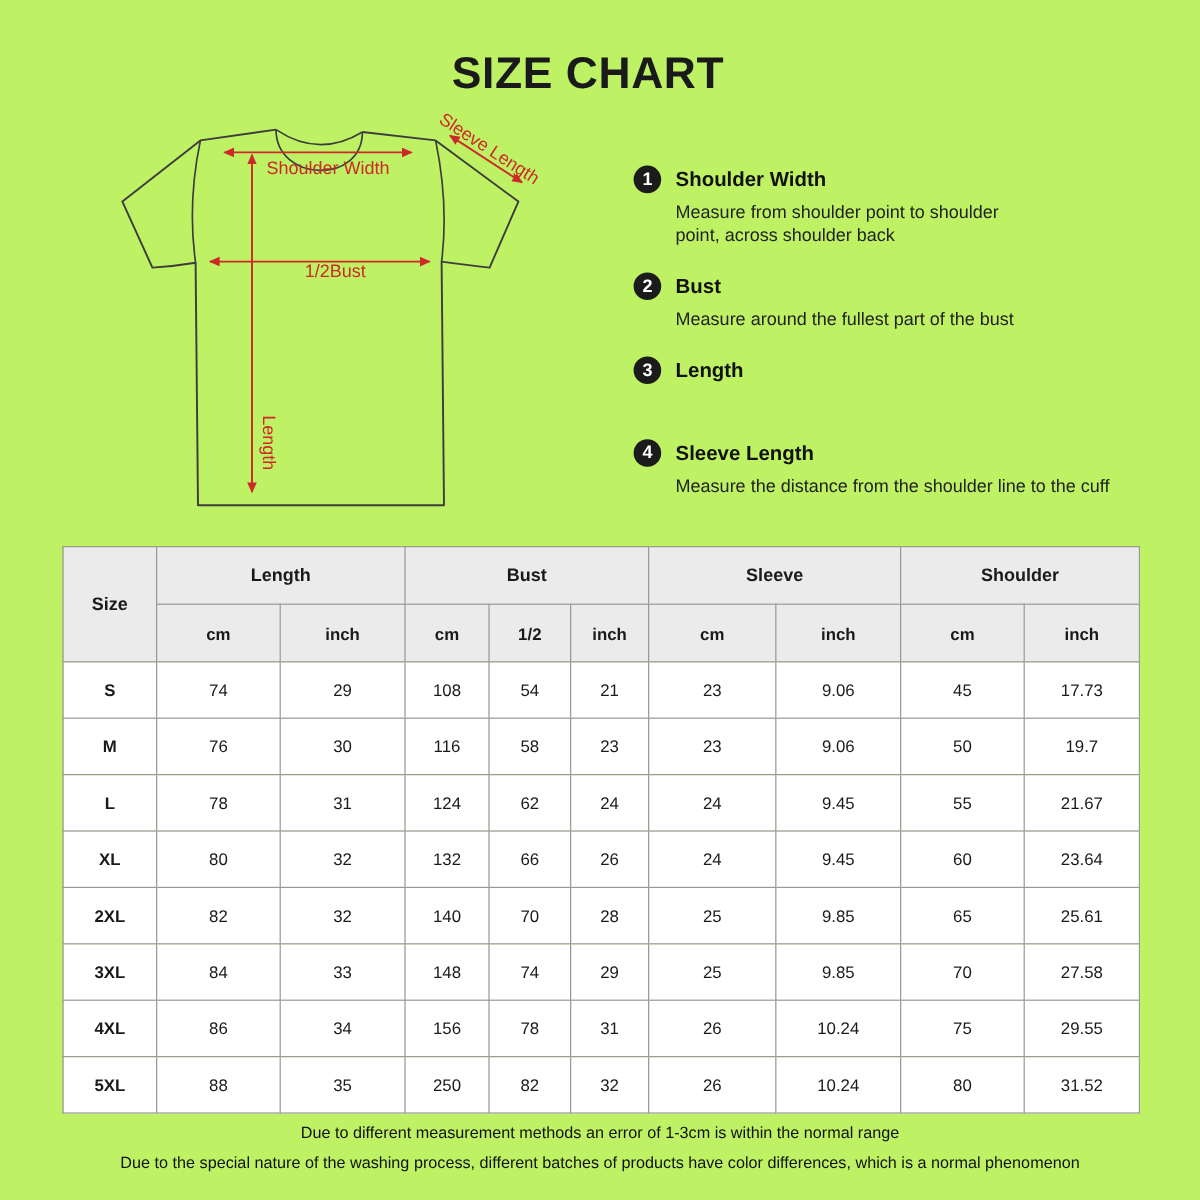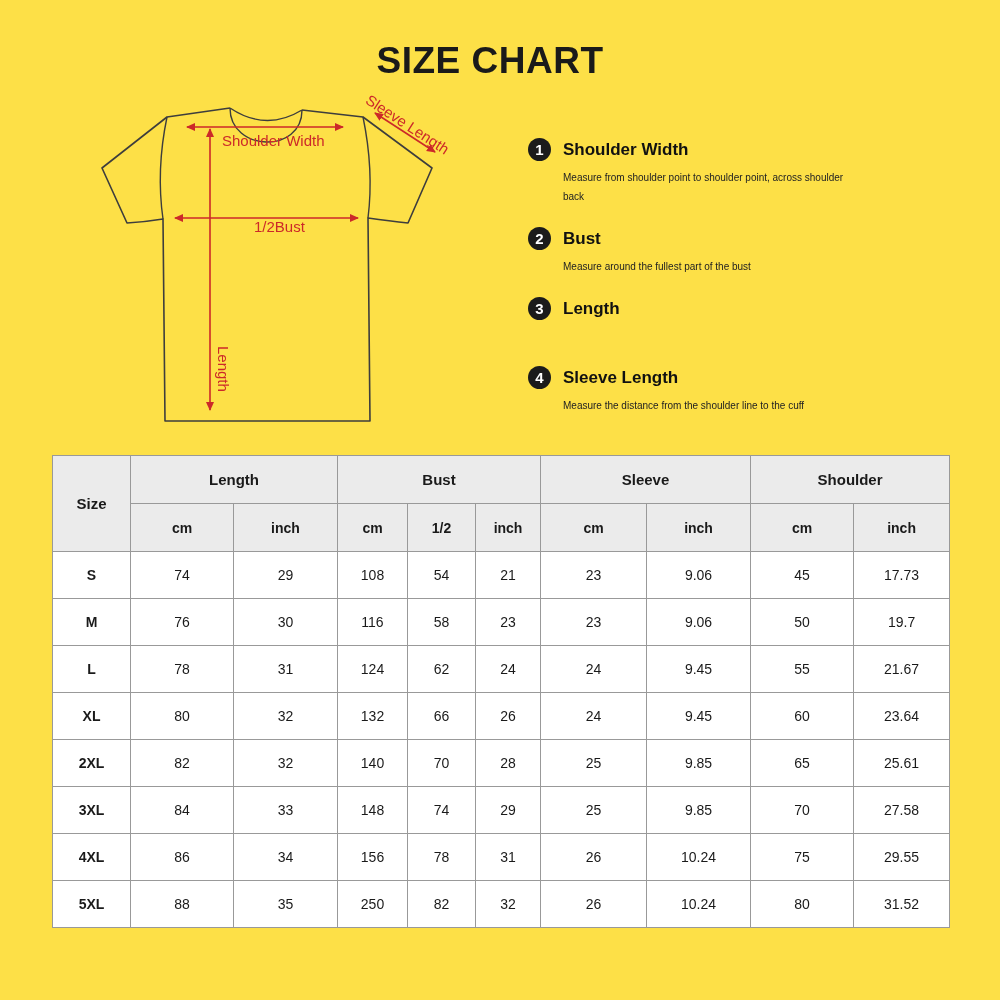--- a/index.html
+++ b/index.html
@@ -1,18 +1,18 @@
 <!DOCTYPE html>
 <html><head>
 <meta charset="utf-8">
 <style>
   * { box-sizing: border-box; margin: 0; padding: 0; }
   html, body { background: #fff; }
   body { font-family: "Liberation Sans", "DejaVu Sans", sans-serif; color: #111; }
-  .page { position: relative; width: 1000px; height: 1000px; background: #fde047; overflow: hidden; }
+  .page { position: relative; width: 1000px; height: 1000px; background: #bef264; overflow: hidden; }
 
   .page-title {
     position: absolute; top: 40px; left: 0; width: 980px;
     text-align: center; font-size: 37px; font-weight: bold;
     letter-spacing: 0.5px; color: #1a1a1a;
   }
 
   
   .diagram { position: absolute; left: 80px; top: 88px; width: 400px; height: 350px; }
   .diagram svg { position: absolute; left: 0; top: 0; }
@@ -29,21 +29,21 @@
   .leg-item.i1 { top: 89px; }
   .leg-item.i2 { top: 159px; }
   .leg-item.i3 { top: 228px; }
   .leg-head { display: flex; align-items: center; gap: 12px; }
   .badge {
     width: 23px; height: 23px; border-radius: 50%; background: #1b1b1b;
     color: #fff; font-size: 15px; font-weight: bold;
     display: flex; align-items: center; justify-content: center; flex: 0 0 23px;
   }
   .leg-title { font-size: 17px; font-weight: bold; color: #111; }
-  .leg-desc { font-size: 10px; color: #222; margin: 7px 0 0 35px; line-height: 19px; }
+  .leg-desc { font-size: 15px; color: #222; margin: 7px 0 0 35px; line-height: 19px; }
   .leg-item.i0 .leg-desc { max-width: 300px; }
 
   
   .size-table {
     position: absolute; left: 52px; top: 455px;
     border-collapse: collapse; table-layout: fixed; width: 897px;
     font-size: 14px; color: #1a1a1a;
   }
   .size-table th, .size-table td {
     border: 1px solid #999; text-align: center; vertical-align: middle;
@@ -251,14 +251,18 @@
           <td>82</td>
           <td>32</td>
           <td>26</td>
           <td>10.24</td>
           <td>80</td>
           <td>31.52</td>
         </tr>
       </tbody>
   </table>
 
+  <div class="notes">
+    <p>Due to different measurement methods an error of 1-3cm is within the normal range</p>
+    <p>Due to the special nature of the washing process, different batches of products have color differences, which is a normal phenomenon</p>
+  </div>
 
 </div>
 
 </body></html>

